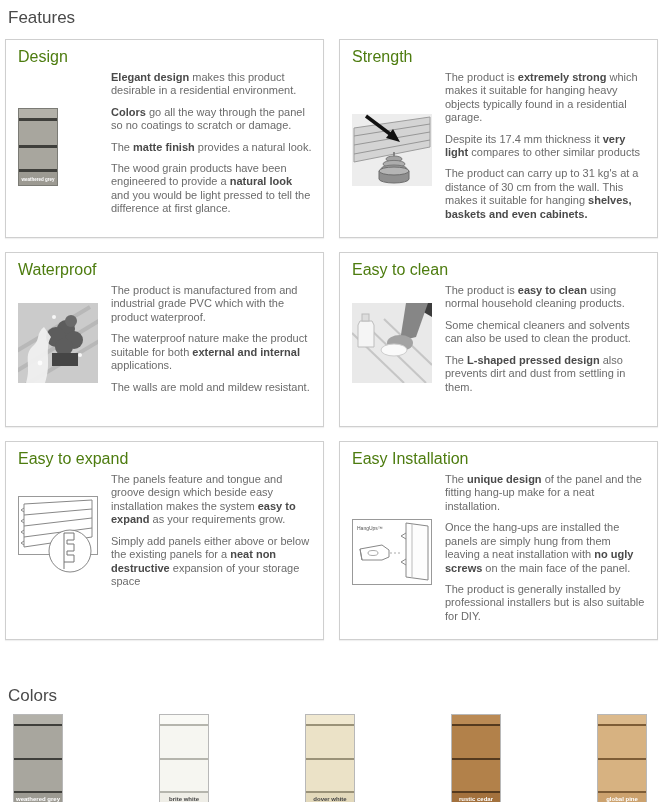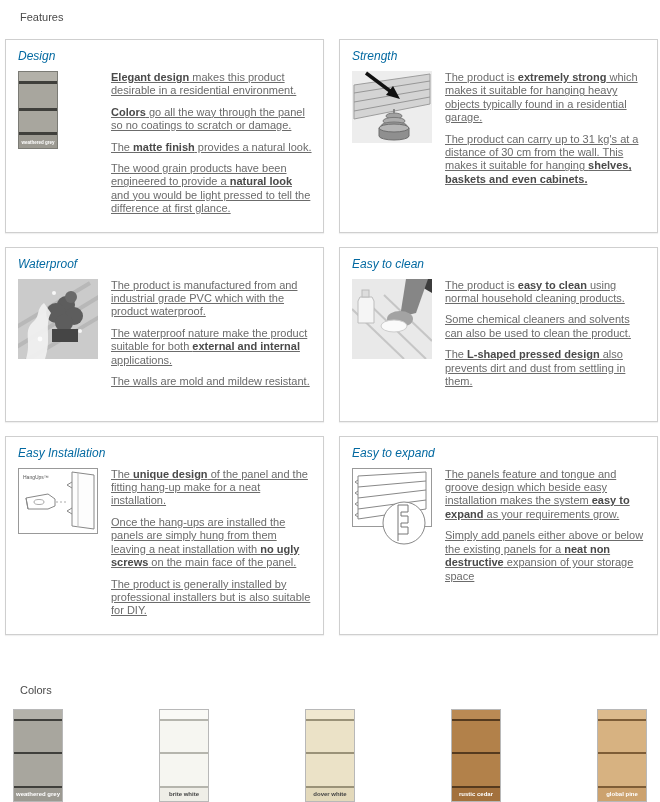--- a/index.html
+++ b/index.html
@@ -1,24 +1,24 @@
 <!DOCTYPE html>
 <html><head>
 <meta charset="utf-8">
 <style>
   html,body{margin:0;padding:0;background:#fff;}
   body{width:660px;height:802px;overflow:hidden;font-family:"Liberation Sans",sans-serif;color:#6b6b6b;}
   .page{padding-top:10px;}
-  .section-heading{font-size:11px;font-weight:normal;color:#4a4a4a;margin:0 0 0 20px;line-height:15px;}
+  .section-heading{font-size:17px;font-weight:normal;color:#4a4a4a;margin:0 0 0 8px;line-height:15px;}
   
   .grid{display:grid;grid-template-columns:1fr 1fr;column-gap:15px;row-gap:14px;margin:14px 2px 0 5px;}
   .card{border:1px solid #cfcfcf;background:#fff;box-sizing:border-box;padding:9px 10px 8px 12px;box-shadow:0 1px 1px rgba(0,0,0,.06);}
   .card.row1{min-height:170px}.card.row2{min-height:175px}.card.row3{min-height:166px}
-  .card-title{font-size:12px;font-weight:normal;color:#0369a1;margin:0 0 7px 0;line-height:15px;font-style:italic;}
-  .card-content{display:flex;align-items:flex-start;text-decoration:underline;}
+  .card-title{font-size:16px;font-weight:normal;color:#4d7c0f;margin:0 0 7px 0;line-height:15px;}
+  .card-content{display:flex;align-items:center;}
   .img-slot{width:80px;flex:0 0 80px;margin-right:13px;}
   .card-body{flex:1;min-width:0;}
   .card-body p{margin:0 0 8px 0;font-size:11px;line-height:1.22;}
   .card-body b{color:#4a4a4a;font-weight:bold;}
   
   .colors-section{margin-top:48px;}
   .swatch-row{display:flex;justify-content:space-between;margin:11px 13px 0 13px;}
   .swatch-cell{width:50px;position:relative;}
   .swatch{width:50px;height:93px;box-sizing:border-box;border:1px solid rgba(0,0,0,.28);display:flex;flex-direction:column;}
   .sw-top{height:9px;background:var(--band-top);}
@@ -72,20 +72,21 @@
     <ellipse cx="42" cy="50" rx="11" ry="3.6" fill="#adadad" stroke="#7a7a7a"></ellipse>
     <ellipse cx="42" cy="55" rx="13" ry="4" fill="#9c9c9c" stroke="#767676"></ellipse>
     <path d="M27,57 h30 v8 a15,4 0 0 1 -30 0 Z" fill="#8f8f8f" stroke="#6d6d6d"></path>
     <ellipse cx="42" cy="57" rx="15" ry="4" fill="#b5b5b5" stroke="#6d6d6d"></ellipse>
     <line x1="14" y1="2" x2="42" y2="23" stroke="#111111" stroke-width="3.5"></line>
     <polygon points="48,28 34,24 41,15" fill="#111111"></polygon>
   </svg>
           </span>
       <div class="card-body">
             <p><span>The product is </span><b>extremely strong</b><span> which makes it suitable for hanging heavy objects typically found in a residential garage.</span></p>
+            <p><span>Despite its 17.4 mm thickness it </span><b>very light</b><span> compares to other similar products</span></p>
             <p><span>The product can carry up to 31 kg's at a distance of 30 cm from the wall. This makes it suitable for hanging </span><b>shelves, baskets and even cabinets.</b></p>
           </div>
     </div>
   </div>
       <div class="card row2">
     <div class="card-title">Waterproof</div>
     <div class="card-content">
       <span class="img-slot">
             <svg width="80" height="80" viewBox="0 0 80 80">
     <rect width="80" height="80" fill="#cbcbcb"></rect>
@@ -131,20 +132,49 @@
     <ellipse cx="48" cy="40" rx="13" ry="8" fill="#a3a3a3"></ellipse>
     <ellipse cx="42" cy="47" rx="13" ry="6" fill="#fafafa" stroke="#cdcdcd"></ellipse>
     <path d="M8,18 h12 l2,4 v22 h-16 v-22 z" fill="#f5f5f5" stroke="#bdbdbd"></path>
     <rect x="10" y="11" width="7" height="7" fill="#dddddd" stroke="#bbbbbb"></rect>
   </svg>
           </span>
       <div class="card-body">
             <p><span>The product is </span><b>easy to clean</b><span> using normal household cleaning products.</span></p>
             <p><span>Some chemical cleaners and solvents can also be used to clean the product.</span></p>
             <p><span>The </span><b>L-shaped pressed design</b><span> also prevents dirt and dust from settling in them.</span></p>
+          </div>
+    </div>
+  </div>
+      <div class="card row3">
+    <div class="card-title">Easy to expand</div>
+    <div class="card-content">
+      <span class="img-slot">
+            <svg width="80" height="78" viewBox="0 0 80 78">
+    <rect x="0.5" y="0.5" width="79" height="58" fill="#ffffff" stroke="#999999"></rect>
+    <g stroke="#888888" fill="none">
+      <path d="M6,8 L74,4"></path>
+      <path d="M6,19 L74,13"></path>
+      <path d="M6,30 L74,22"></path>
+      <path d="M6,41 L74,32"></path>
+      <path d="M6,51 L74,41"></path>
+      <path d="M6,8 V51"></path>
+      <path d="M74,4 V41"></path>
+      <path d="M6,12 l-3,2 l3,2 M6,23 l-3,2 l3,2 M6,34 l-3,2 l3,2 M6,45 l-3,2 l3,2"></path>
+    </g>
+    <circle cx="52" cy="55" r="21" fill="#ffffff" stroke="#888888"></circle>
+    <g stroke="#777777" fill="none">
+      <path d="M46,37 h10 v7 h-7 v4 h7 v7 h-7 v4 h7 v7 h-10"></path>
+      <path d="M46,37 V73"></path>
+    </g>
+  </svg>
+          </span>
+      <div class="card-body">
+            <p><span>The panels feature and tongue and groove design which beside easy installation makes the system </span><b>easy to expand</b><span> as your requirements grow.</span></p>
+            <p><span>Simply add panels either above or below the existing panels for a </span><b>neat non destructive</b><span> expansion of your storage space</span></p>
           </div>
     </div>
   </div>
       <div class="card row3">
     <div class="card-title">Easy Installation</div>
     <div class="card-content">
       <span class="img-slot">
             <svg width="80" height="66" viewBox="0 0 80 66">
     <rect x="0.5" y="0.5" width="79" height="65" fill="#ffffff" stroke="#999999"></rect>
     <text x="5" y="11" font-size="5" fill="#555555">HangUps™</text>
@@ -158,49 +188,20 @@
     <line x1="38" y1="34" x2="48" y2="34" stroke="#aaaaaa" stroke-dasharray="2,2"></line>
   </svg>
           </span>
       <div class="card-body">
             <p><span>The </span><b>unique design</b><span> of the panel and the fitting hang-up make for a neat installation.</span></p>
             <p><span>Once the hang-ups are installed the panels are simply hung from them leaving a neat installation with </span><b>no ugly screws</b><span> on the main face of the panel.</span></p>
             <p><span>The product is generally installed by professional installers but is also suitable for DIY.</span></p>
           </div>
     </div>
   </div>
-      <div class="card row3">
-    <div class="card-title">Easy to expand</div>
-    <div class="card-content">
-      <span class="img-slot">
-            <svg width="80" height="78" viewBox="0 0 80 78">
-    <rect x="0.5" y="0.5" width="79" height="58" fill="#ffffff" stroke="#999999"></rect>
-    <g stroke="#888888" fill="none">
-      <path d="M6,8 L74,4"></path>
-      <path d="M6,19 L74,13"></path>
-      <path d="M6,30 L74,22"></path>
-      <path d="M6,41 L74,32"></path>
-      <path d="M6,51 L74,41"></path>
-      <path d="M6,8 V51"></path>
-      <path d="M74,4 V41"></path>
-      <path d="M6,12 l-3,2 l3,2 M6,23 l-3,2 l3,2 M6,34 l-3,2 l3,2 M6,45 l-3,2 l3,2"></path>
-    </g>
-    <circle cx="52" cy="55" r="21" fill="#ffffff" stroke="#888888"></circle>
-    <g stroke="#777777" fill="none">
-      <path d="M46,37 h10 v7 h-7 v4 h7 v7 h-7 v4 h7 v7 h-10"></path>
-      <path d="M46,37 V73"></path>
-    </g>
-  </svg>
-          </span>
-      <div class="card-body">
-            <p><span>The panels feature and tongue and groove design which beside easy installation makes the system </span><b>easy to expand</b><span> as your requirements grow.</span></p>
-            <p><span>Simply add panels either above or below the existing panels for a </span><b>neat non destructive</b><span> expansion of your storage space</span></p>
-          </div>
-    </div>
-  </div>
     </div>
 
   <div class="colors-section">
     <div class="section-heading">Colors</div>
     <div class="swatch-row">
         <div class="swatch-cell">
     <div class="swatch" style="--base: #a8a69e; --band-top: #b3b1a9; --groove: #3f3f3b; --label-bg: #9c9a92; --label-color: #ffffff;">
       <div class="sw-top"></div>
             <div class="sw-groove"></div>
       <div class="sw-band"></div>

